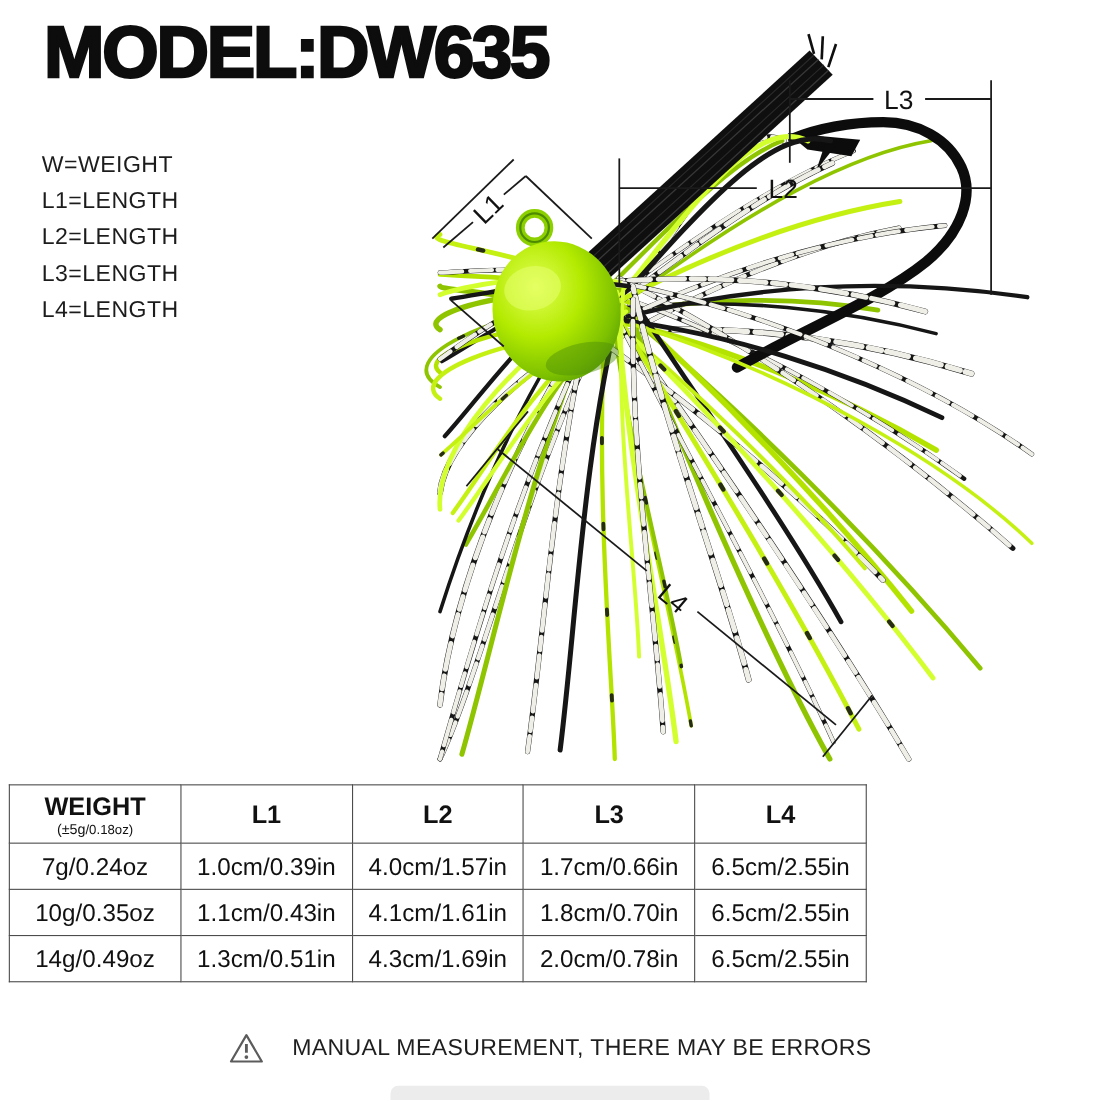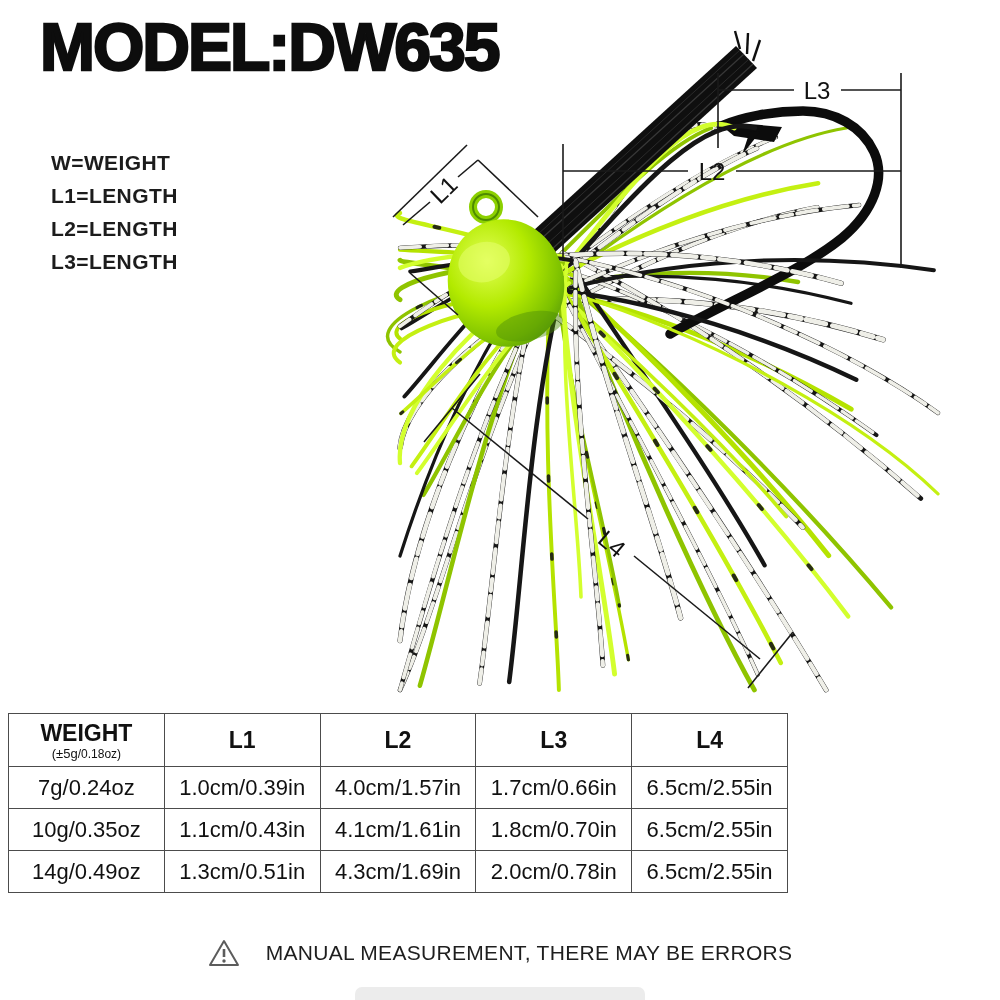--- a/index.html
+++ b/index.html
@@ -1,21 +1,21 @@
 <!DOCTYPE html>
 <html><head>
 <meta charset="utf-8">
 <style>
   html,body{margin:0;padding:0;}
   body{width:1000px;height:1000px;background:#ffffff;font-family:"Liberation Sans",sans-serif;position:relative;overflow:hidden;color:#111;}
   .page{position:absolute;inset:0;}
   .title{position:absolute;left:40px;top:14px;margin:0;font-size:66px;line-height:1;font-weight:700;
          letter-spacing:-2px;color:#0d0d0d;-webkit-text-stroke:2.4px #0d0d0d;white-space:nowrap;}
-  .legend{position:absolute;left:38px;top:133px;margin:13px;padding:0;list-style:none;
-          font-size:21px;line-height:33px;color:#1c1c1c;letter-spacing:.4px;font-weight:bold;}
+  .legend{position:absolute;left:38px;top:133px;margin:0;padding:0;list-style:none;
+          font-size:21px;line-height:33px;color:#1c1c1c;letter-spacing:.4px;}
   .photo{position:absolute;left:0;top:0;}
   .size-table{position:absolute;left:8px;top:713px;width:780px;border-collapse:collapse;table-layout:fixed;
               text-align:center;color:#111;}
   .size-table th,.size-table td{border:1.5px solid #4c4c4c;padding:0;}
   .size-table thead th{height:52px;font-size:23px;font-weight:700;vertical-align:middle;}
   .size-table tbody td{height:41px;font-size:22px;font-weight:400;vertical-align:middle;margin-left:12px;}
   .w-sub{display:block;font-size:13px;font-weight:400;line-height:12px;margin-top:1px;}
   .w-sub .small{font-size:12px;}
   .footer{position:absolute;left:0;top:938px;width:1000px;display:flex;align-items:center;justify-content:center;gap:26px;}
   .footer .note{font-size:21px;color:#1e1e1e;letter-spacing:.3px;}
@@ -27,20 +27,21 @@
 
 <div class="page">
 
   <h1 class="title">MODEL:DW635</h1>
 
   <ul class="legend">
     <li>W=WEIGHT</li>
     <li>L1=LENGTH</li>
     <li>L2=LENGTH</li>
     <li>L3=LENGTH</li>
+    <li>L4=LENGTH</li>
   </ul>
 
   <svg class="photo" width="1000" height="706" viewBox="0 0 1000 706">
     <defs>
       <radialGradient id="headGrad" cx="38%" cy="30%" r="80%">
         <stop offset="0%" stop-color="#e2ff55"></stop>
         <stop offset="45%" stop-color="#b3ea00"></stop>
         <stop offset="80%" stop-color="#7cc000"></stop>
         <stop offset="100%" stop-color="#53960a"></stop>
       </radialGradient>

